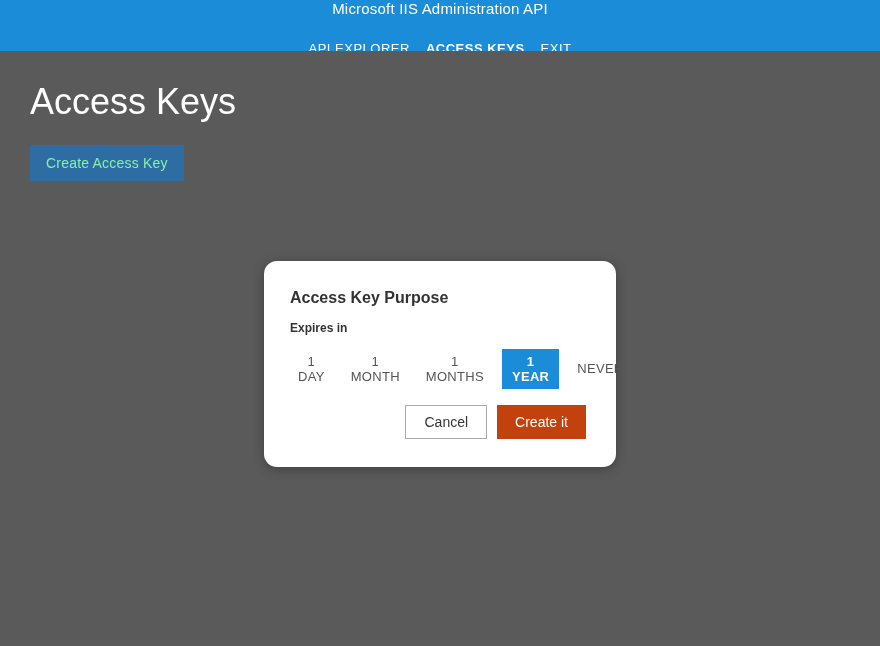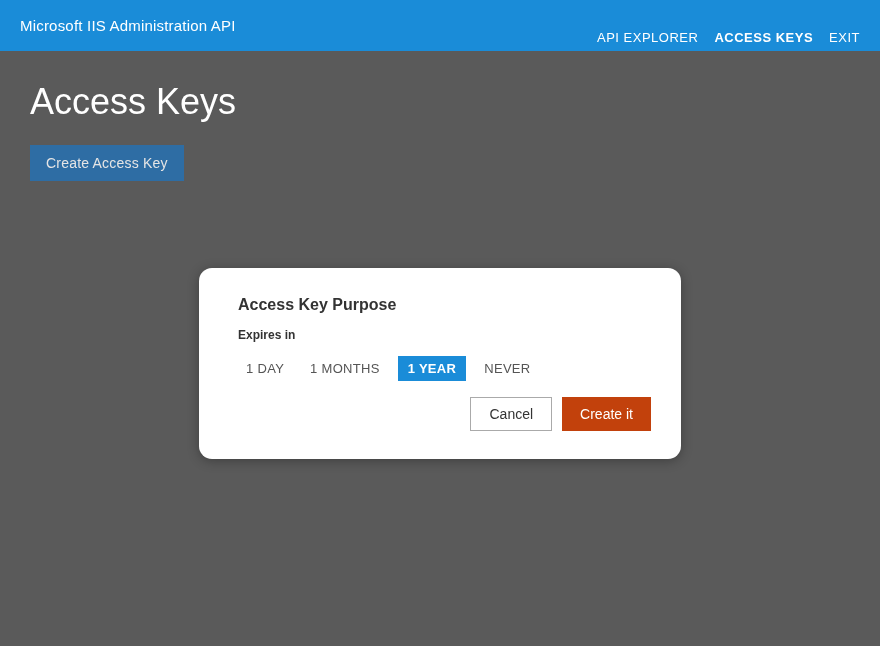--- a/index.html
+++ b/index.html
@@ -17,20 +17,21 @@
     }
 
     
     .navbar {
       background: #1a8cd8;
       height: 51px;
       display: flex;
       align-items: center;
       justify-content: space-between;
       padding: 0 20px;
+      flex-direction: column;
     }
 
     .navbar-brand {
       color: #ffffff;
       font-size: 15px;
       font-weight: 400;
       letter-spacing: 0.2px;
     }
 
     .navbar-links {
@@ -63,21 +64,21 @@
 
     .page-title {
       color: #ffffff;
       font-size: 36px;
       font-weight: 300;
       margin-bottom: 22px;
     }
 
     .create-btn {
       background: #2e6da4;
-      color: #e5e5e5;
+      color: #86efac;
       border: none;
       padding: 10px 16px;
       font-size: 14px;
       cursor: pointer;
       font-family: 'Segoe UI', Arial, sans-serif;
       font-weight: 400;
       letter-spacing: 0.2px;
     }
 
     
@@ -90,22 +91,22 @@
       background: transparent;
       display: flex;
       justify-content: center;
       align-items: center;
       padding-top: 30px;
     }
 
     
     .modal {
       background: #ffffff;
-      width: 482px;
-      padding: 28px 30px 28px 39px;
+      width: 352px;
+      padding: 28px 30px 28px 26px;
       box-shadow: 0 2px 12px rgba(0,0,0,0.3);
       border-radius: 13px;
     }
 
     .modal-section-title {
       font-size: 16px;
       font-weight: 600;
       color: #333333;
       margin-bottom: 14px;
     }
@@ -203,20 +204,21 @@
     <div class="modal">
 
       <div>
         <div class="modal-section-title">Access Key Purpose</div>
       </div>
 
       <div>
         <div class="expires-label">Expires in</div>
         <div class="expires-options">
           <button class="expire-option">1 DAY</button>
+          <button class="expire-option">1 MONTH</button>
           <button class="expire-option">1 MONTHS</button>
           <button class="expire-option selected">1 YEAR</button>
           <button class="expire-option">NEVER</button>
         </div>
       </div>
 
       <div class="modal-actions">
         <button class="btn-cancel">Cancel</button>
         <button class="btn-create">Create it</button>
       </div>

